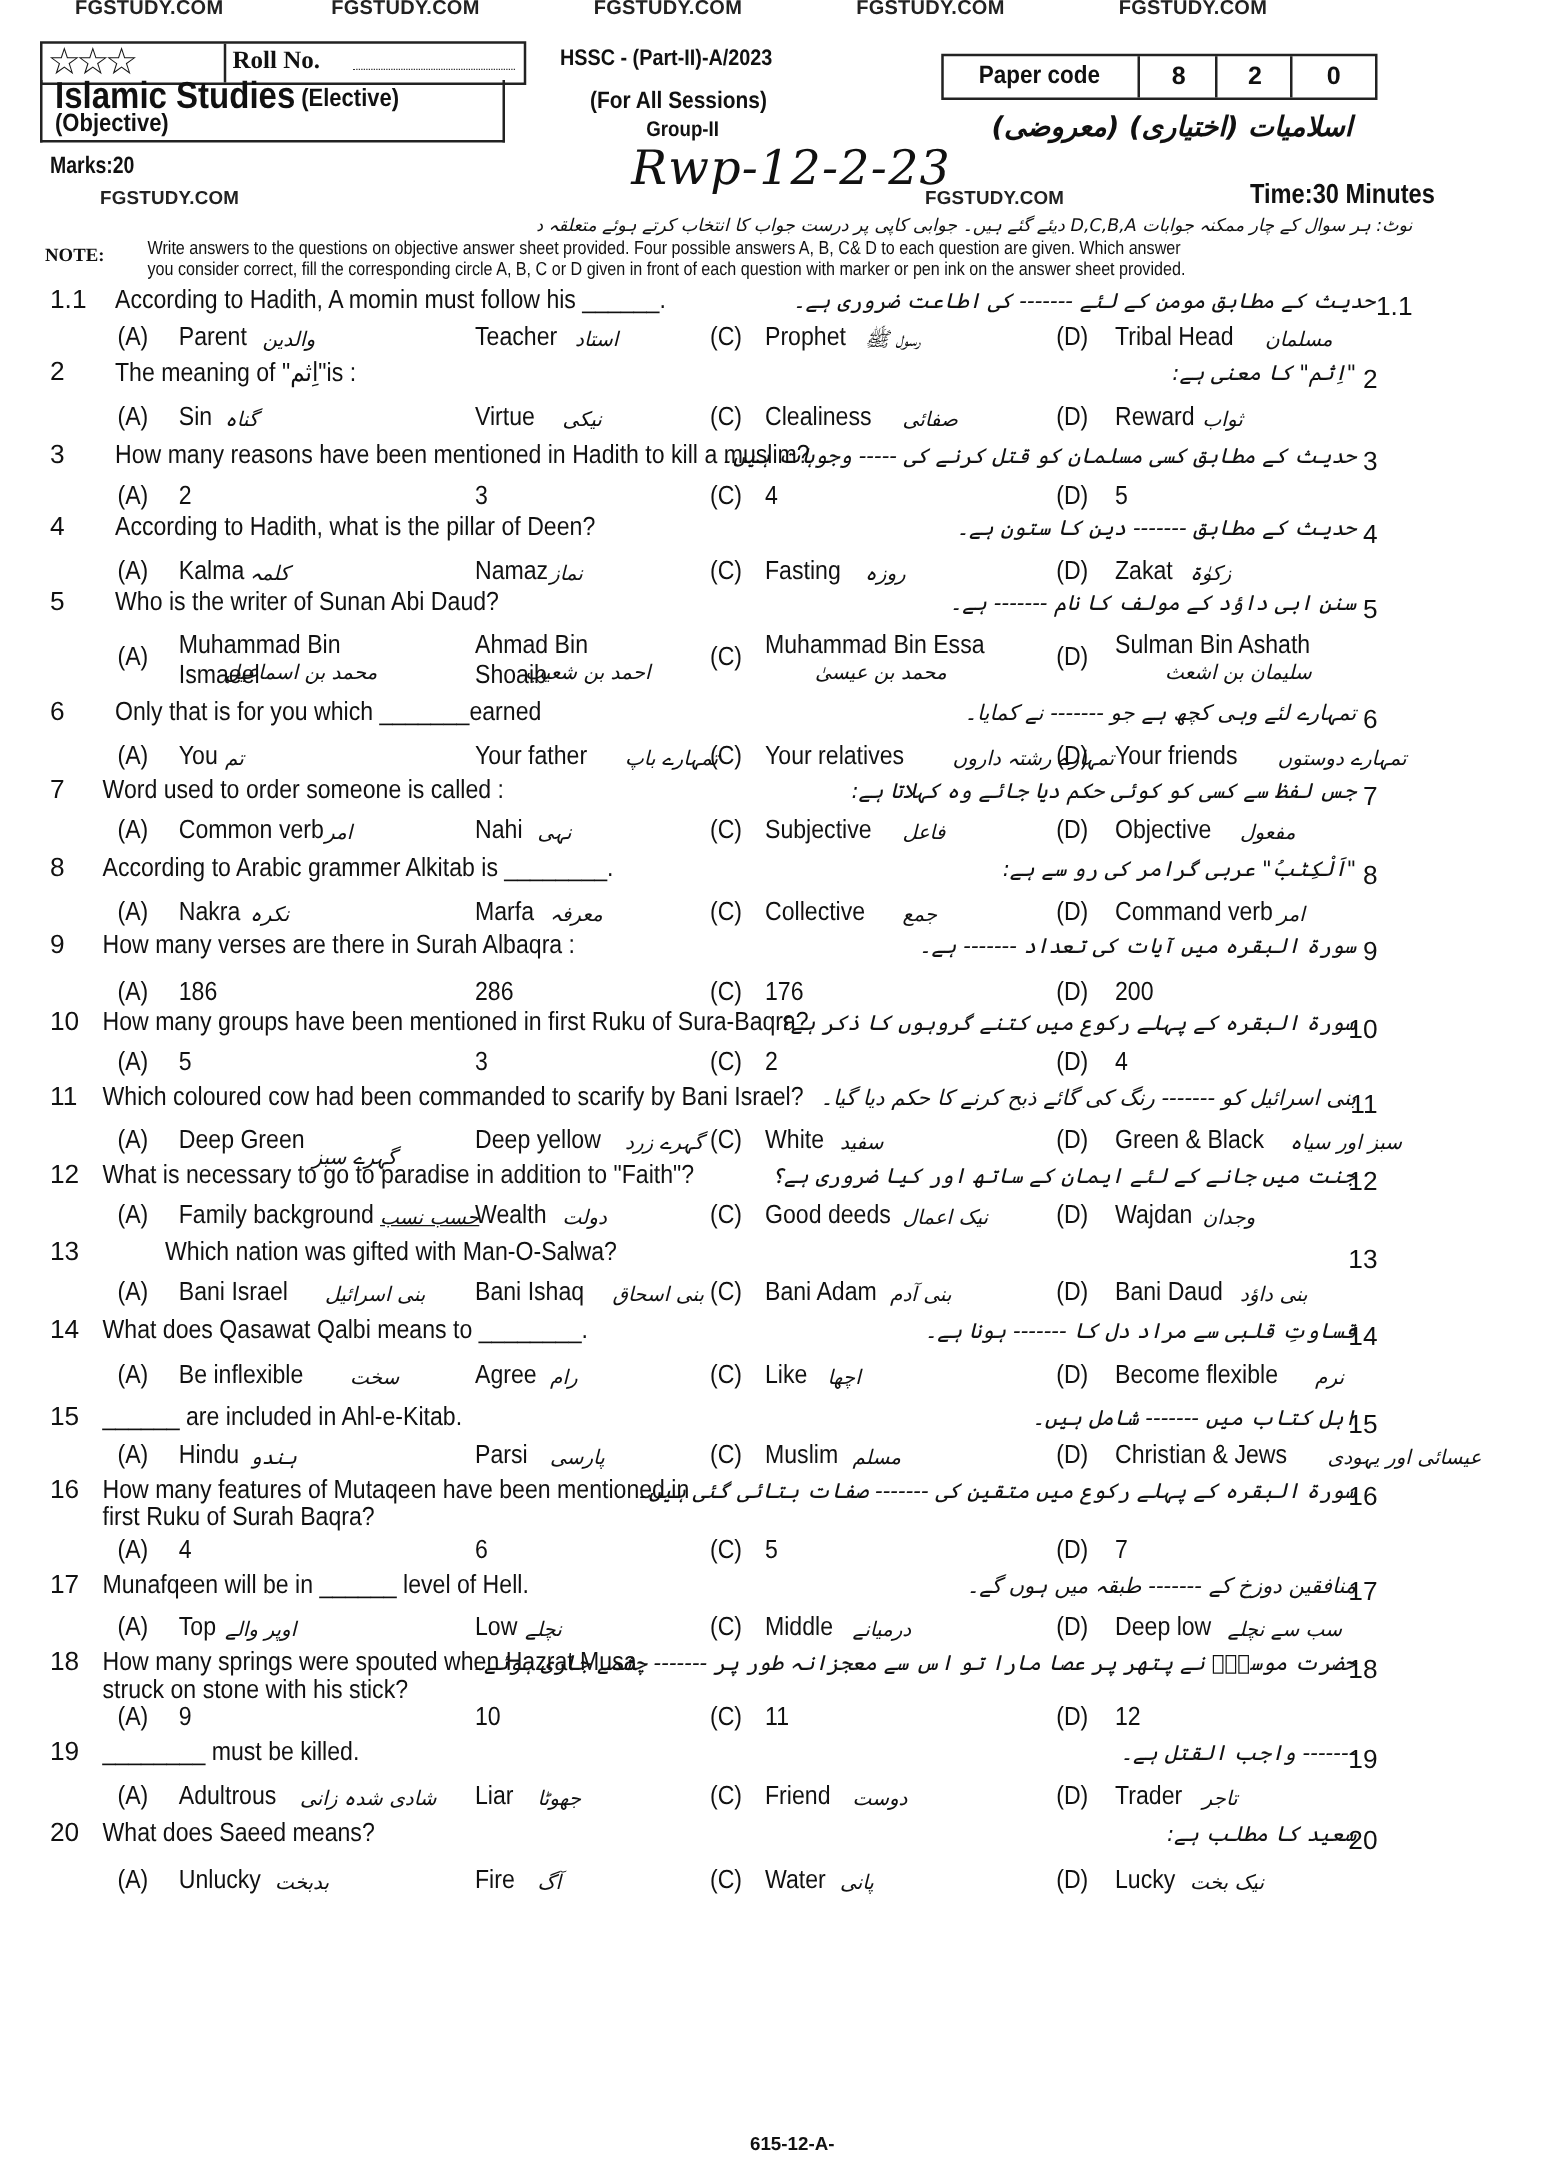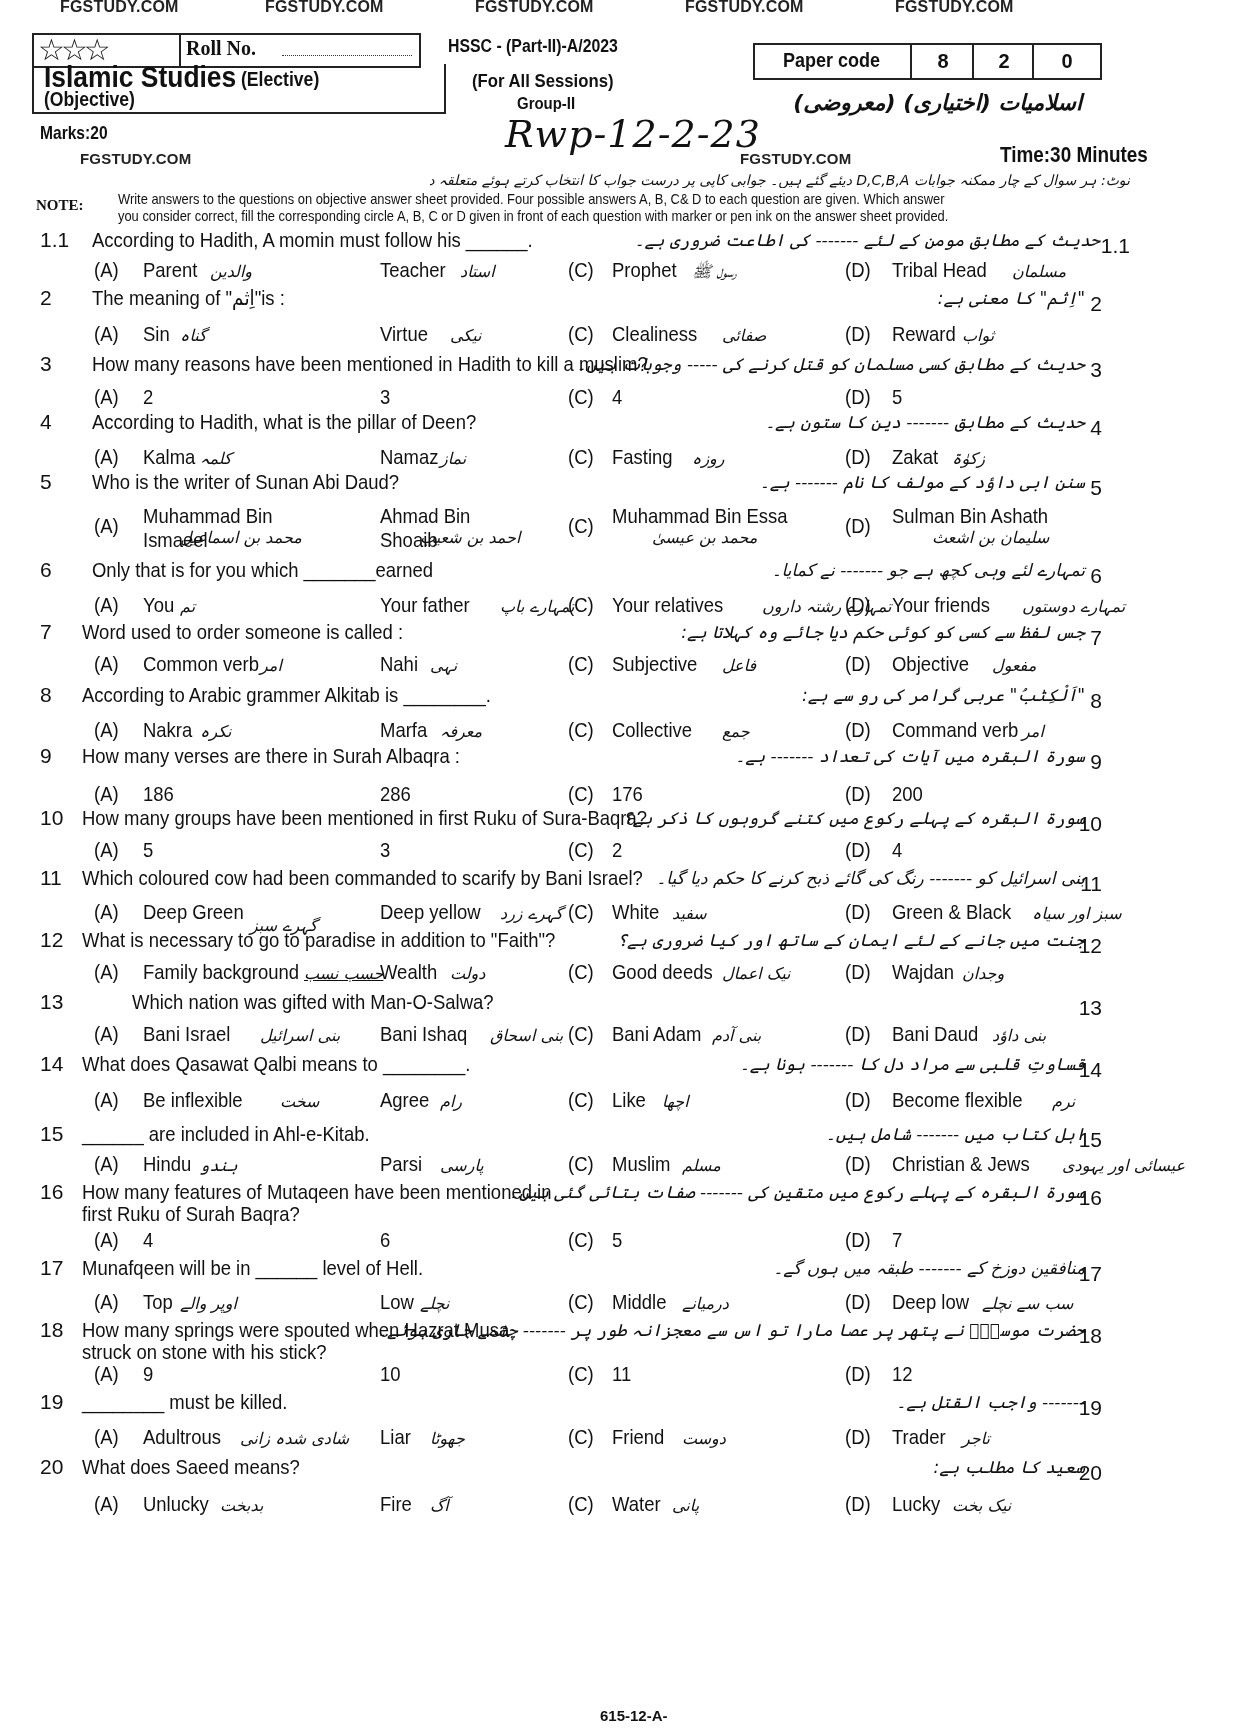--- a/index.html
+++ b/index.html
@@ -29,21 +29,21 @@
   <span class="abs wm" style="left:895px;top:-2px;">FGSTUDY.COM</span>
 </div>
 
 <div>
   <div class="hdr-box" style="left:32px;top:33px;width:385px;height:31px;">
     <div style="position:absolute;left:145px;top:0;bottom:0;border-left:2px solid #222;"></div>
     <span class="abs stars" style="left:4px;top:0px;">☆☆☆</span>
     <span class="abs" style="left:152px;top:2px;font-family:'Liberation Serif',serif;font-weight:bold;font-size:20px;">Roll No.</span>
     <span class="abs" style="left:248px;top:20px;width:130px;border-bottom:1px dotted #333;"></span>
   </div>
-  <div class="hdr-box" style="left:32px;top:64px;width:368px;height:48px;border-top:none;padding-left:42px;">
+  <div class="hdr-box" style="left:32px;top:64px;width:368px;height:48px;border-top:none;">
     <span class="abs cond" style="left:10px;top:-4px;font-size:30px;font-weight:bold;transform:scaleX(0.88);transform-origin:left;">Islamic Studies</span>
     <span class="abs cond" style="left:207px;top:4px;font-size:20px;font-weight:bold;transform:scaleX(0.88);transform-origin:left;">(Elective)</span>
     <span class="abs cond" style="left:10px;top:24px;font-size:20px;font-weight:bold;transform:scaleX(0.88);transform-origin:left;">(Objective)</span>
   </div>
 
   <span class="abs" style="left:448px;top:36px;font-size:18px;font-weight:bold;transform:scaleX(0.88);transform-origin:left;">HSSC - (Part-II)-A/2023</span>
   <span class="abs" style="left:472px;top:70px;font-size:19px;font-weight:bold;transform:scaleX(0.88);transform-origin:left;">(For All Sessions)</span>
   <span class="abs" style="left:517px;top:94px;font-size:17px;font-weight:bold;transform:scaleX(0.88);transform-origin:left;">Group-II</span>
 
   <div class="hdr-box" style="left:753px;top:43px;width:345px;height:33px;">

